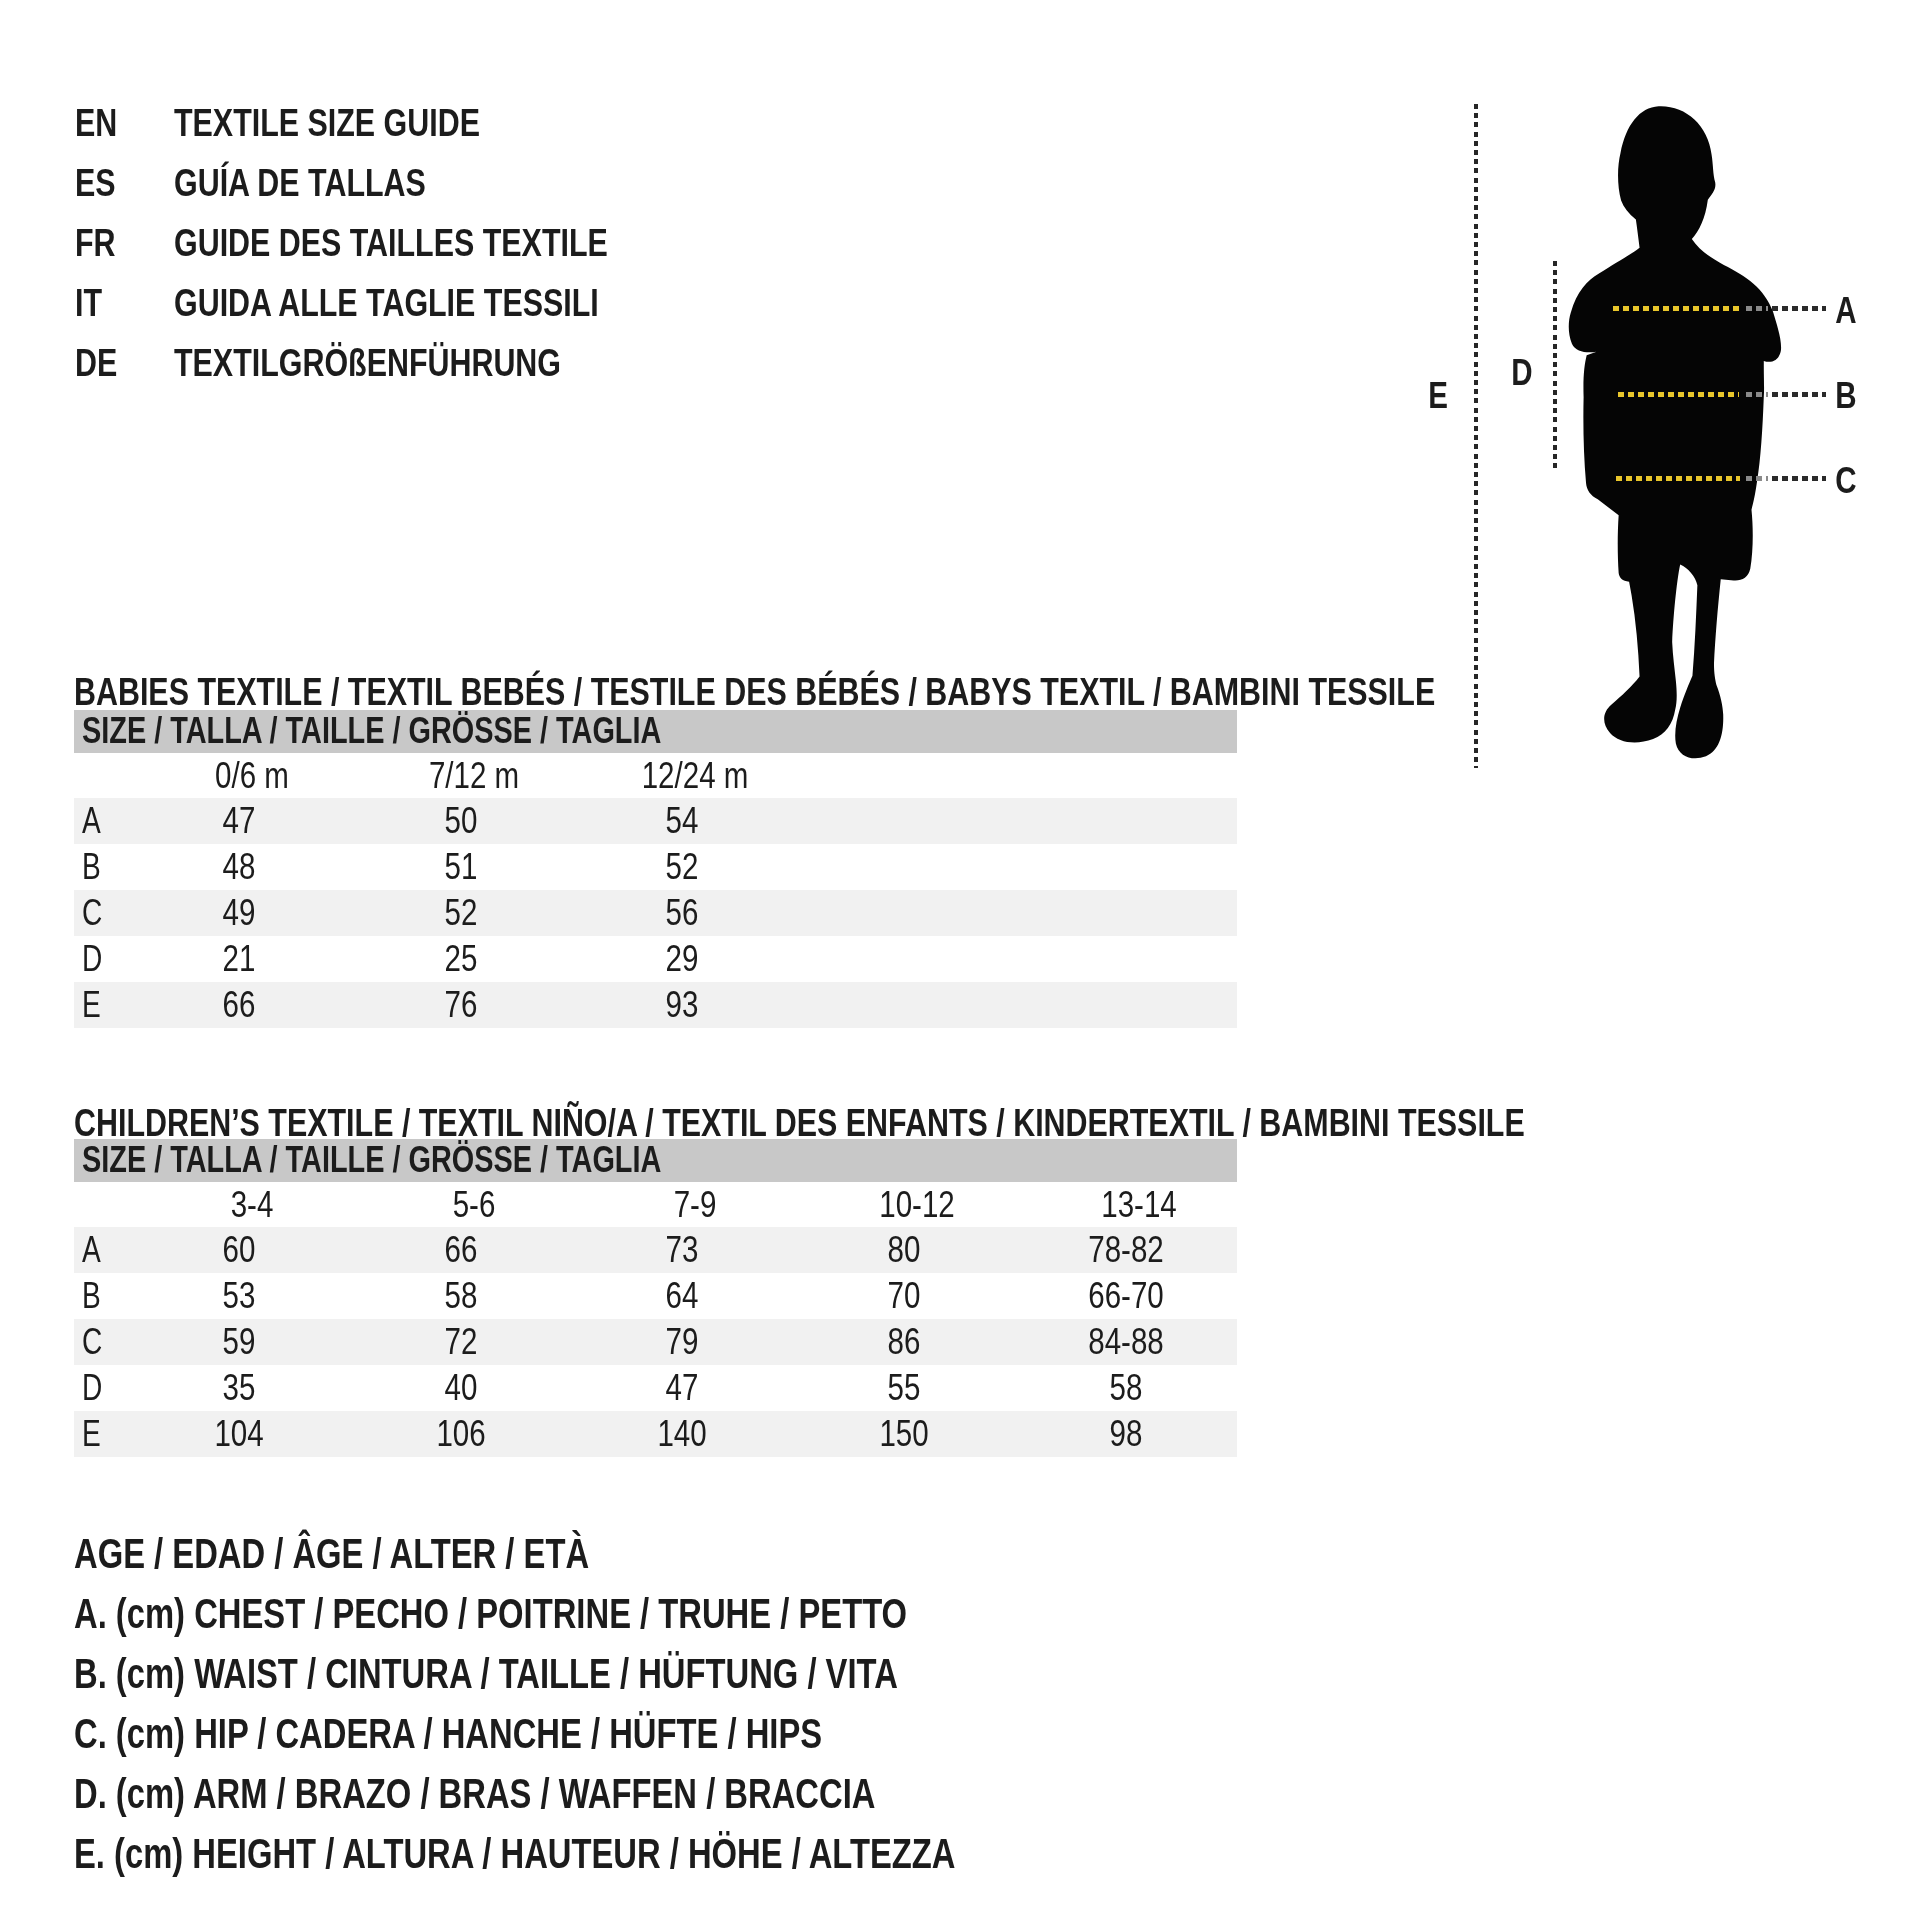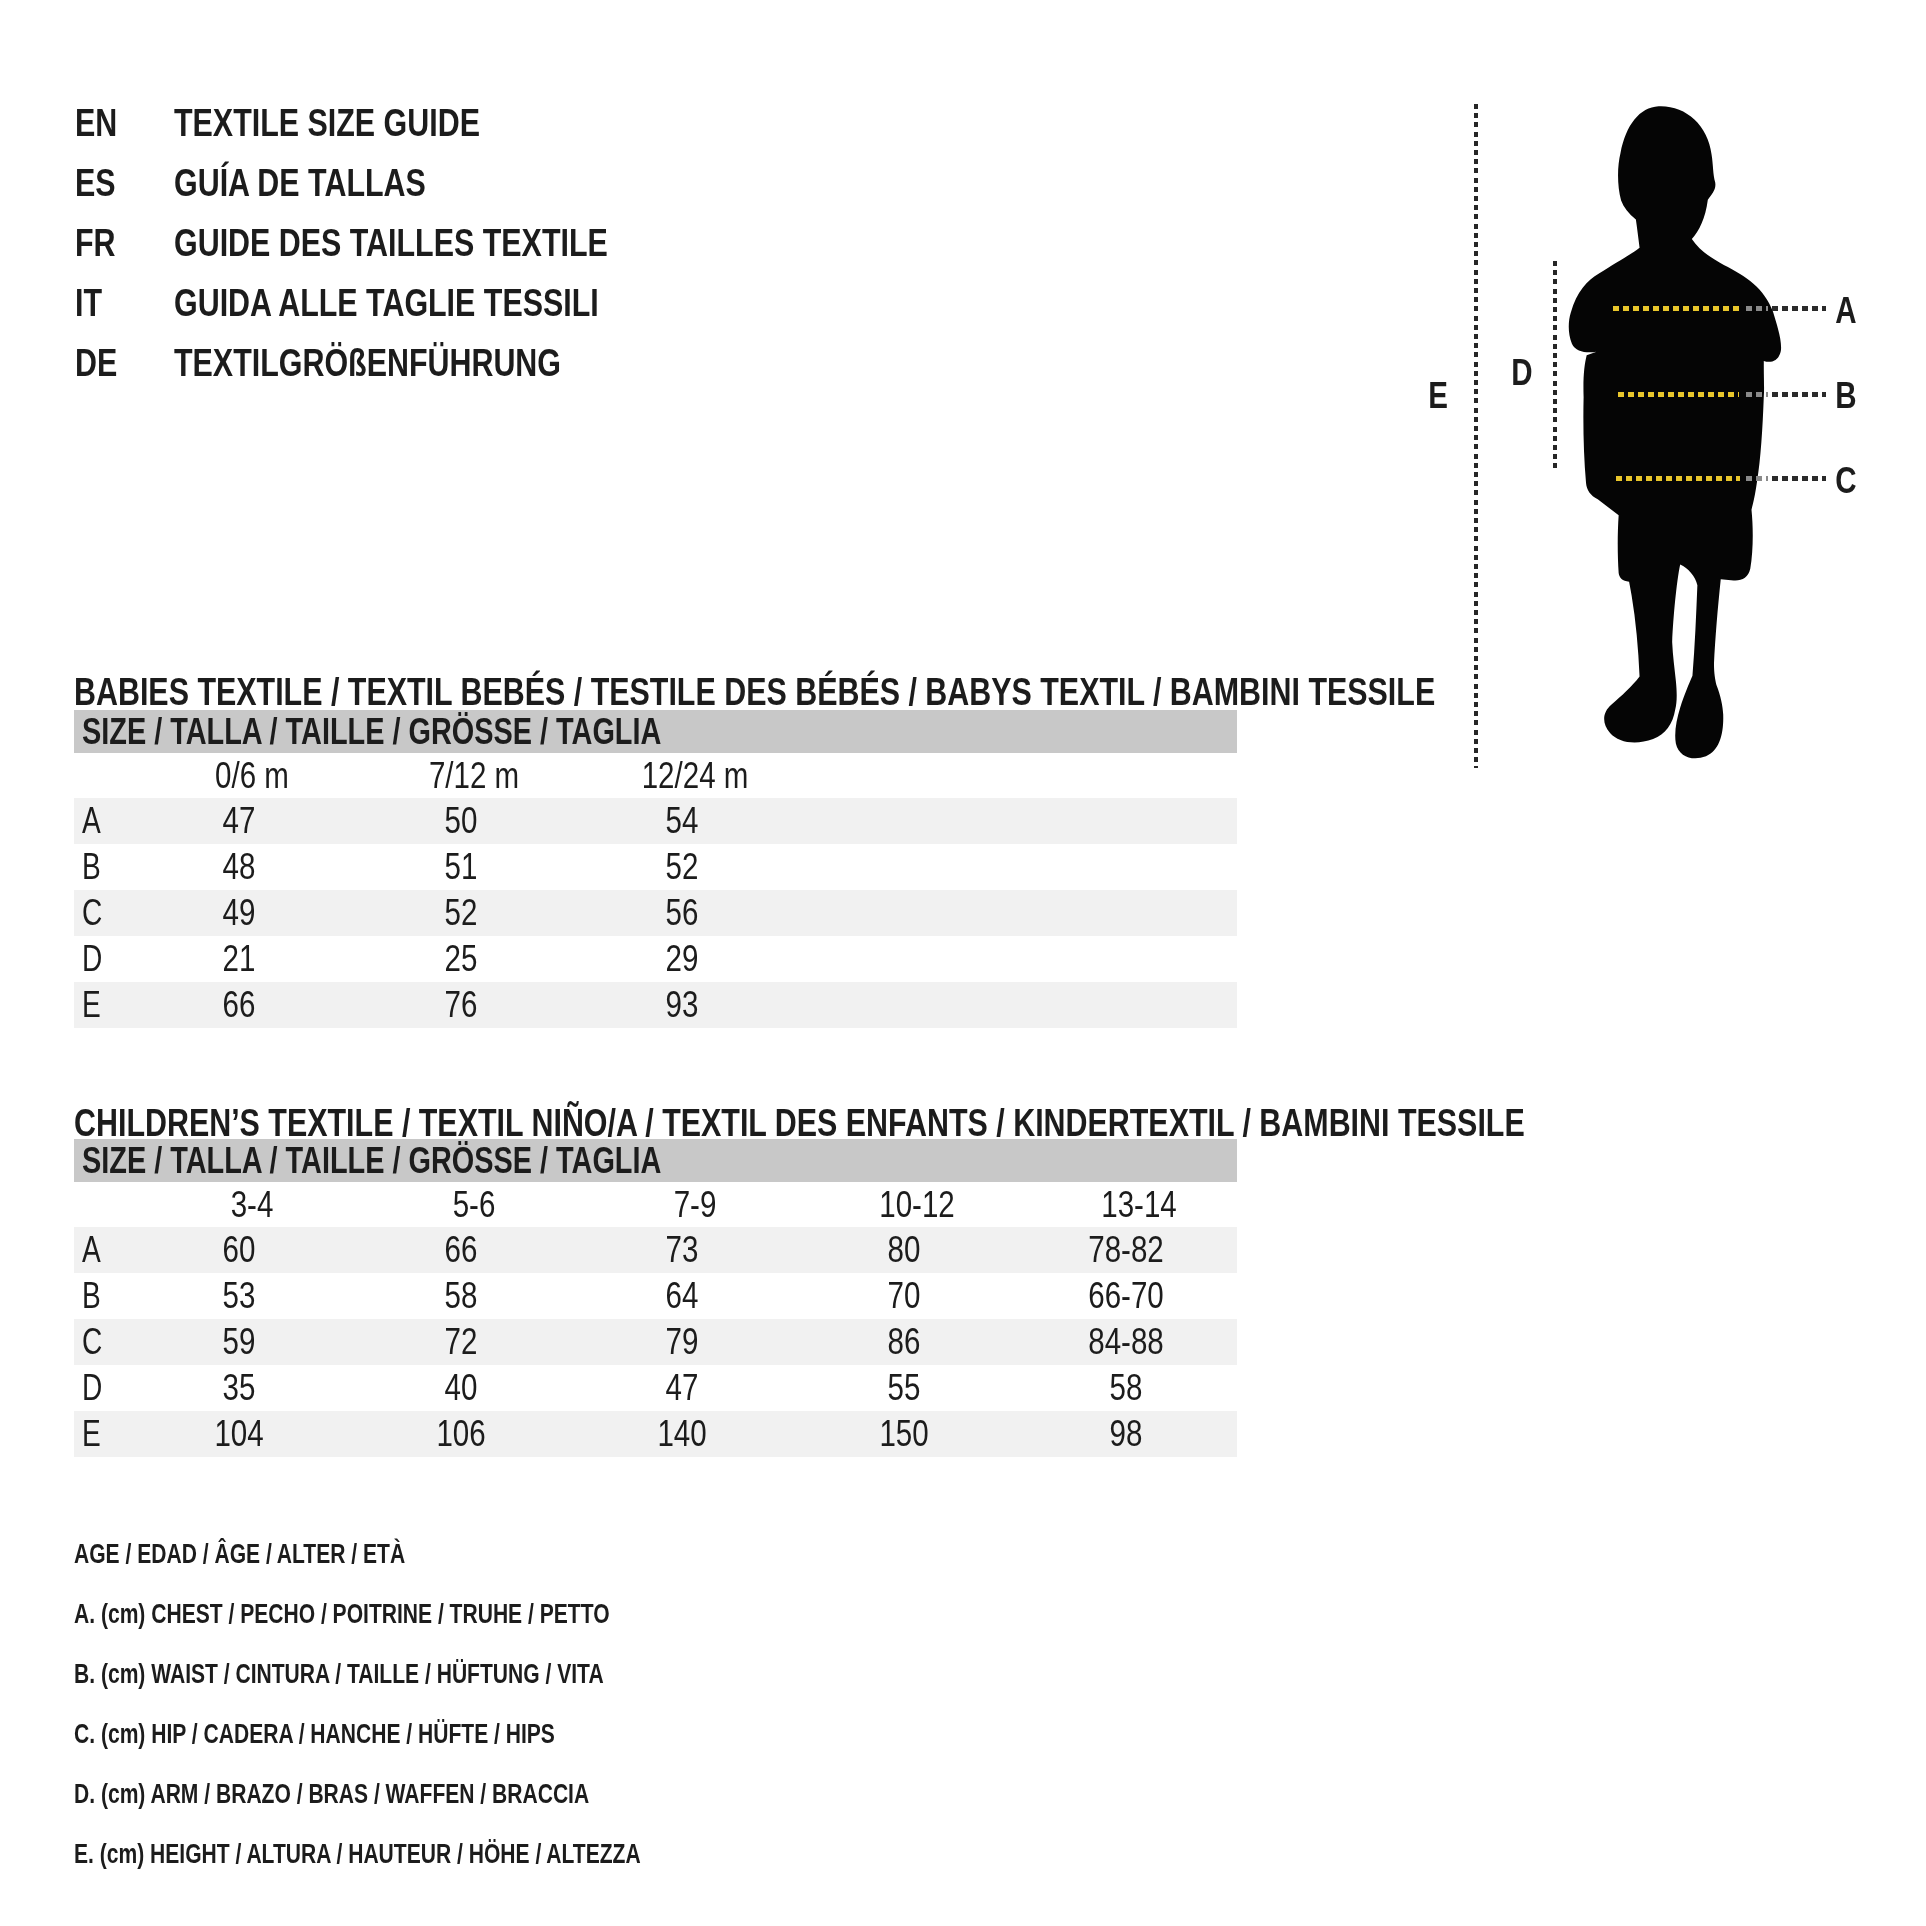--- a/index.html
+++ b/index.html
@@ -19,31 +19,31 @@
   
   .langs { position: absolute; left: 75px; top: 93px; }
   .lang-row { height: 60px; display: flex; align-items: center; font-size: 39px; font-weight: 700; }
   .lang-row .code { width: 99px; flex: 0 0 99px; }
 
   
   .sec-title { position: absolute; left: 74px; font-size: 39px; font-weight: 700; white-space: nowrap; }
 
   
   .table { position: absolute; left: 74px; width: 1163px; }
-  .thead { height: 43px; background: #c8c8c8; display: flex; align-items: center; padding-left: 8px; box-sizing: border-box; font-size: 37px; font-weight: 700; }
+  .thead { height: 43px; background: #c8c8c8; display: flex; align-items: flex-start; padding-left: 8px; box-sizing: border-box; font-size: 37px; font-weight: 700; }
   .trow { display: grid; grid-template-columns: 54px repeat(5, 1fr); align-items: center; }
   .trow.cols { height: 45px; gap: 26px; }
   .trow.data { height: 46px; }
   .trow .c { text-align: center; font-size: 36px; font-weight: 400; }
   .trow .c.label { text-align: left; padding-left: 8px; }
   .trow.stripe { background: #f1f1f1; }
 
   
   .legend { position: absolute; left: 74px; top: 1524px; }
-  .legend-row { height: 60px; display: flex; align-items: center; font-size: 27px; font-weight: 700; }
+  .legend-row { height: 60px; display: flex; align-items: center; font-size: 42px; font-weight: 700; }
 
   
   .figure-panel { position: absolute; left: 0; top: 0; width: 1926px; height: 801px; }
   .silhouette { position: absolute; left: 1559px; top: 92px; width: 246px; height: 678px; }
   .vline { position: absolute; width: 3.7px; background-image: repeating-linear-gradient(to bottom, #262626 0 5px, transparent 5px 9.2px); }
   .e-line { left: 1474px; top: 104px; height: 664px; }
   .d-line { left: 1553px; top: 261px; height: 208px; }
   .hdash { position: absolute; height: 5px; }
   .hdash.yellow { background-image: repeating-linear-gradient(90deg, #e9c62b 0 6.2px, transparent 6.2px 10px); }
   .hdash.fade   { background-image: repeating-linear-gradient(90deg, #8a8a8a 0 6.2px, transparent 6.2px 10px); }

